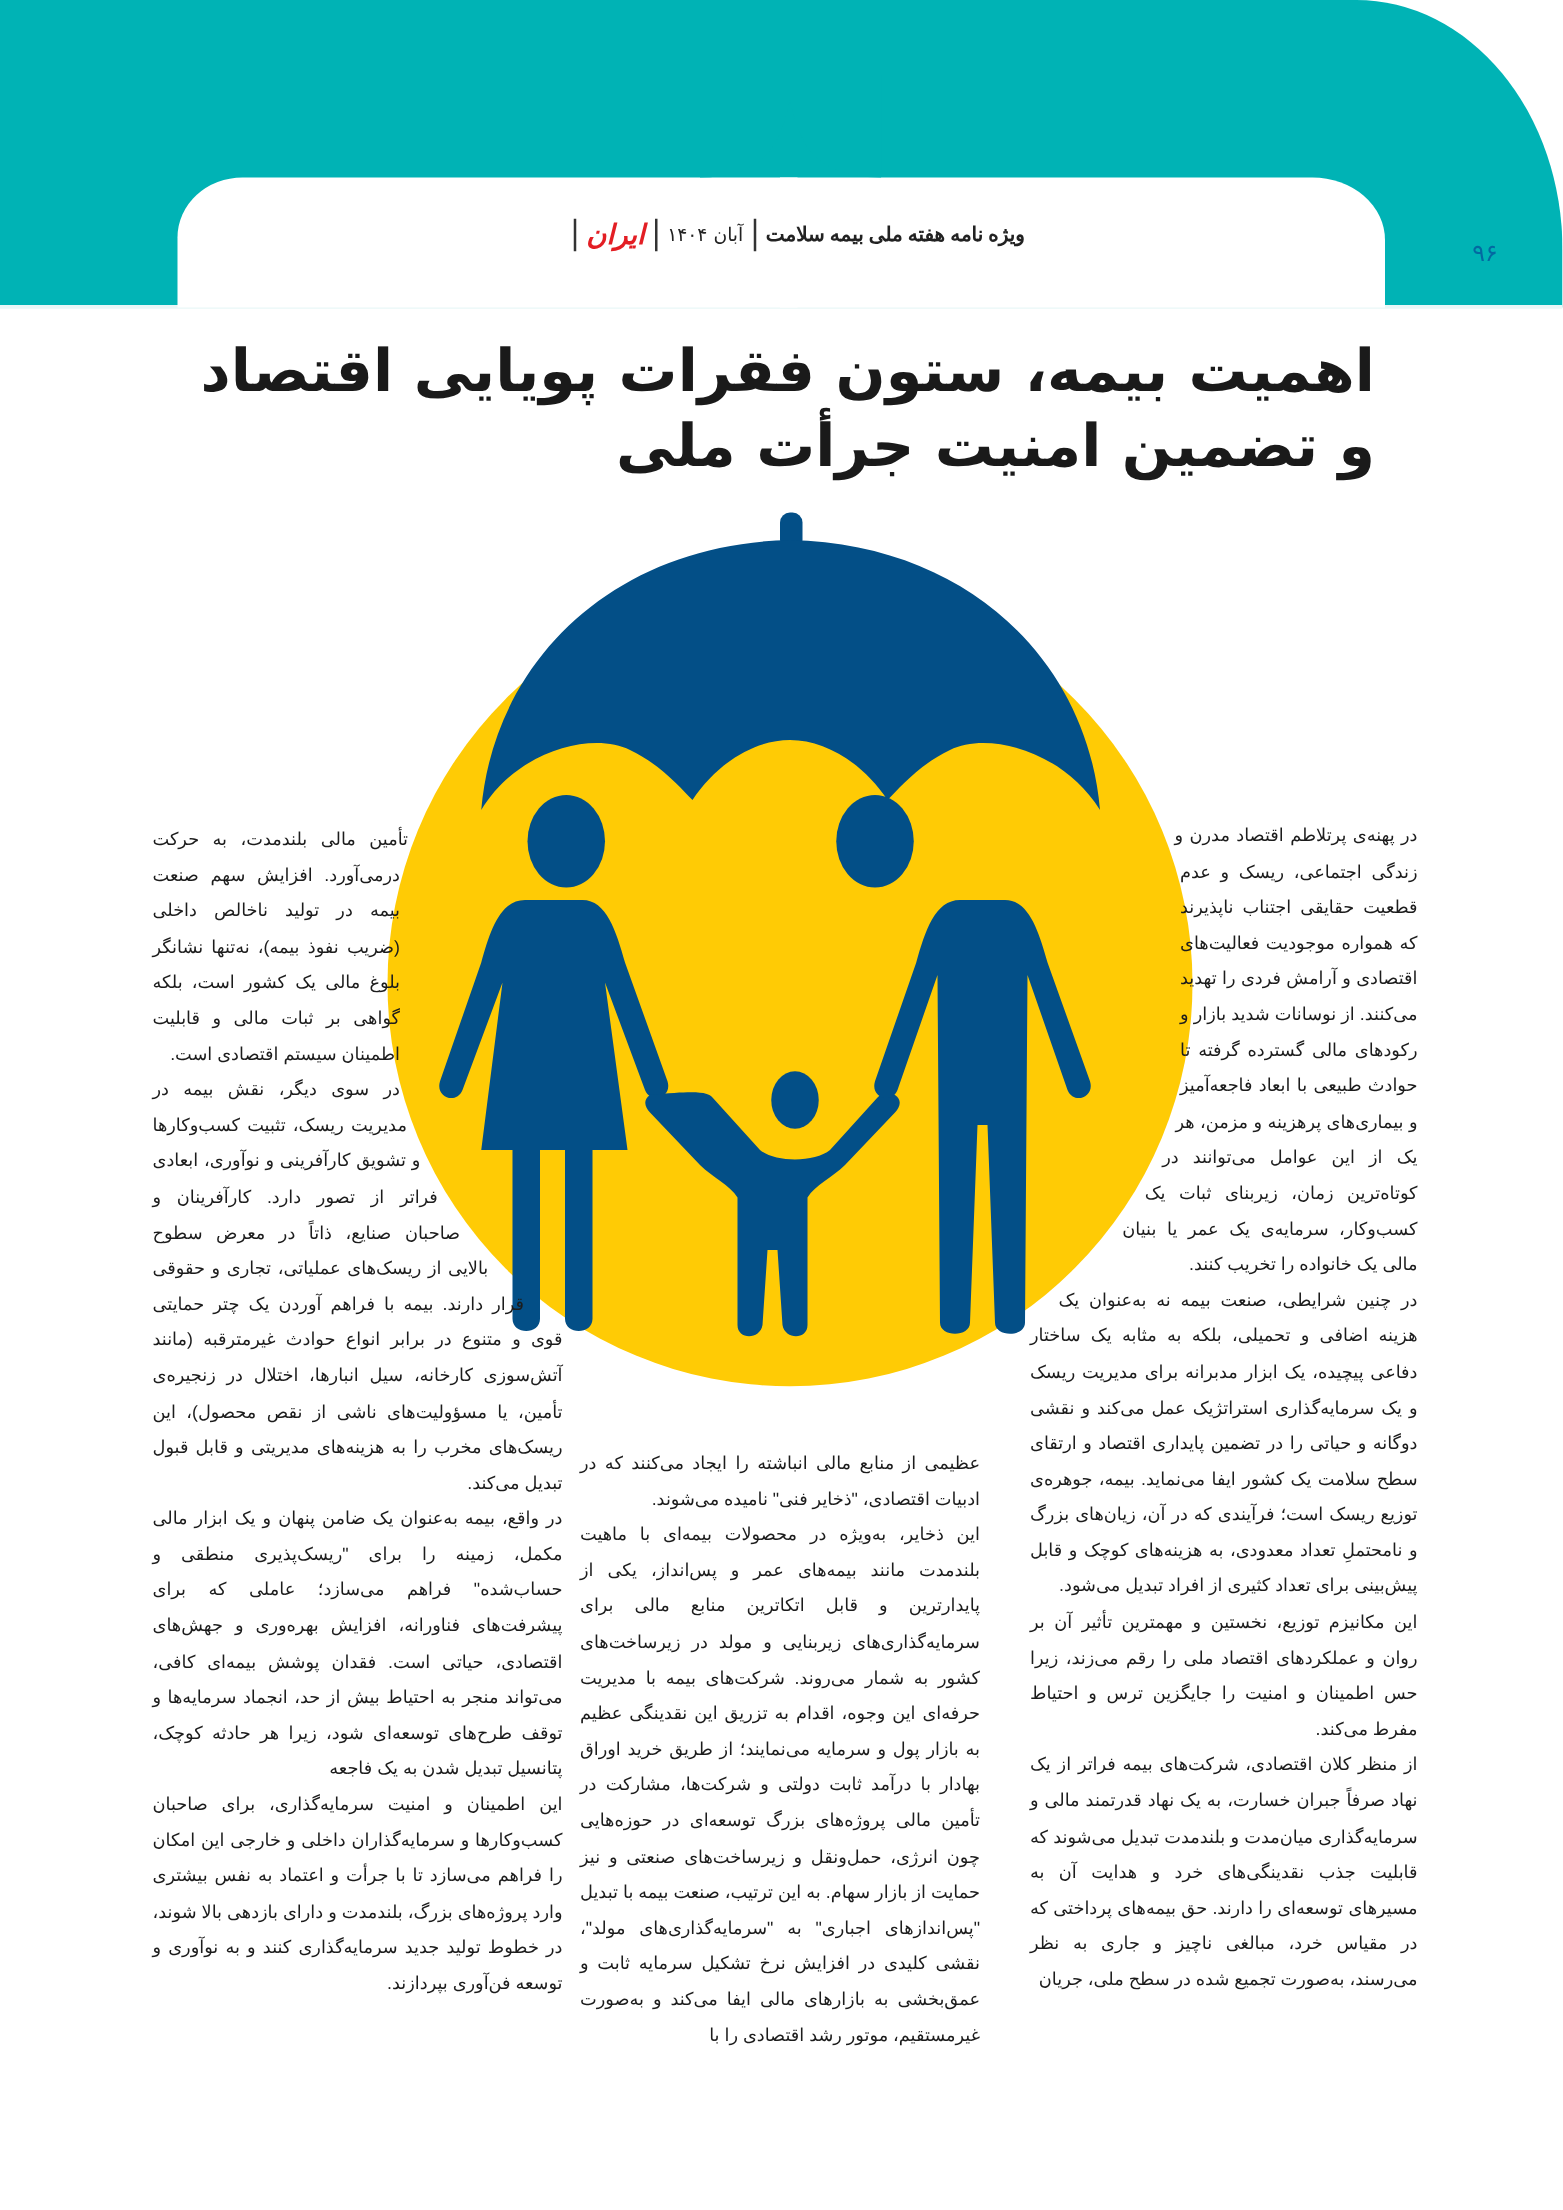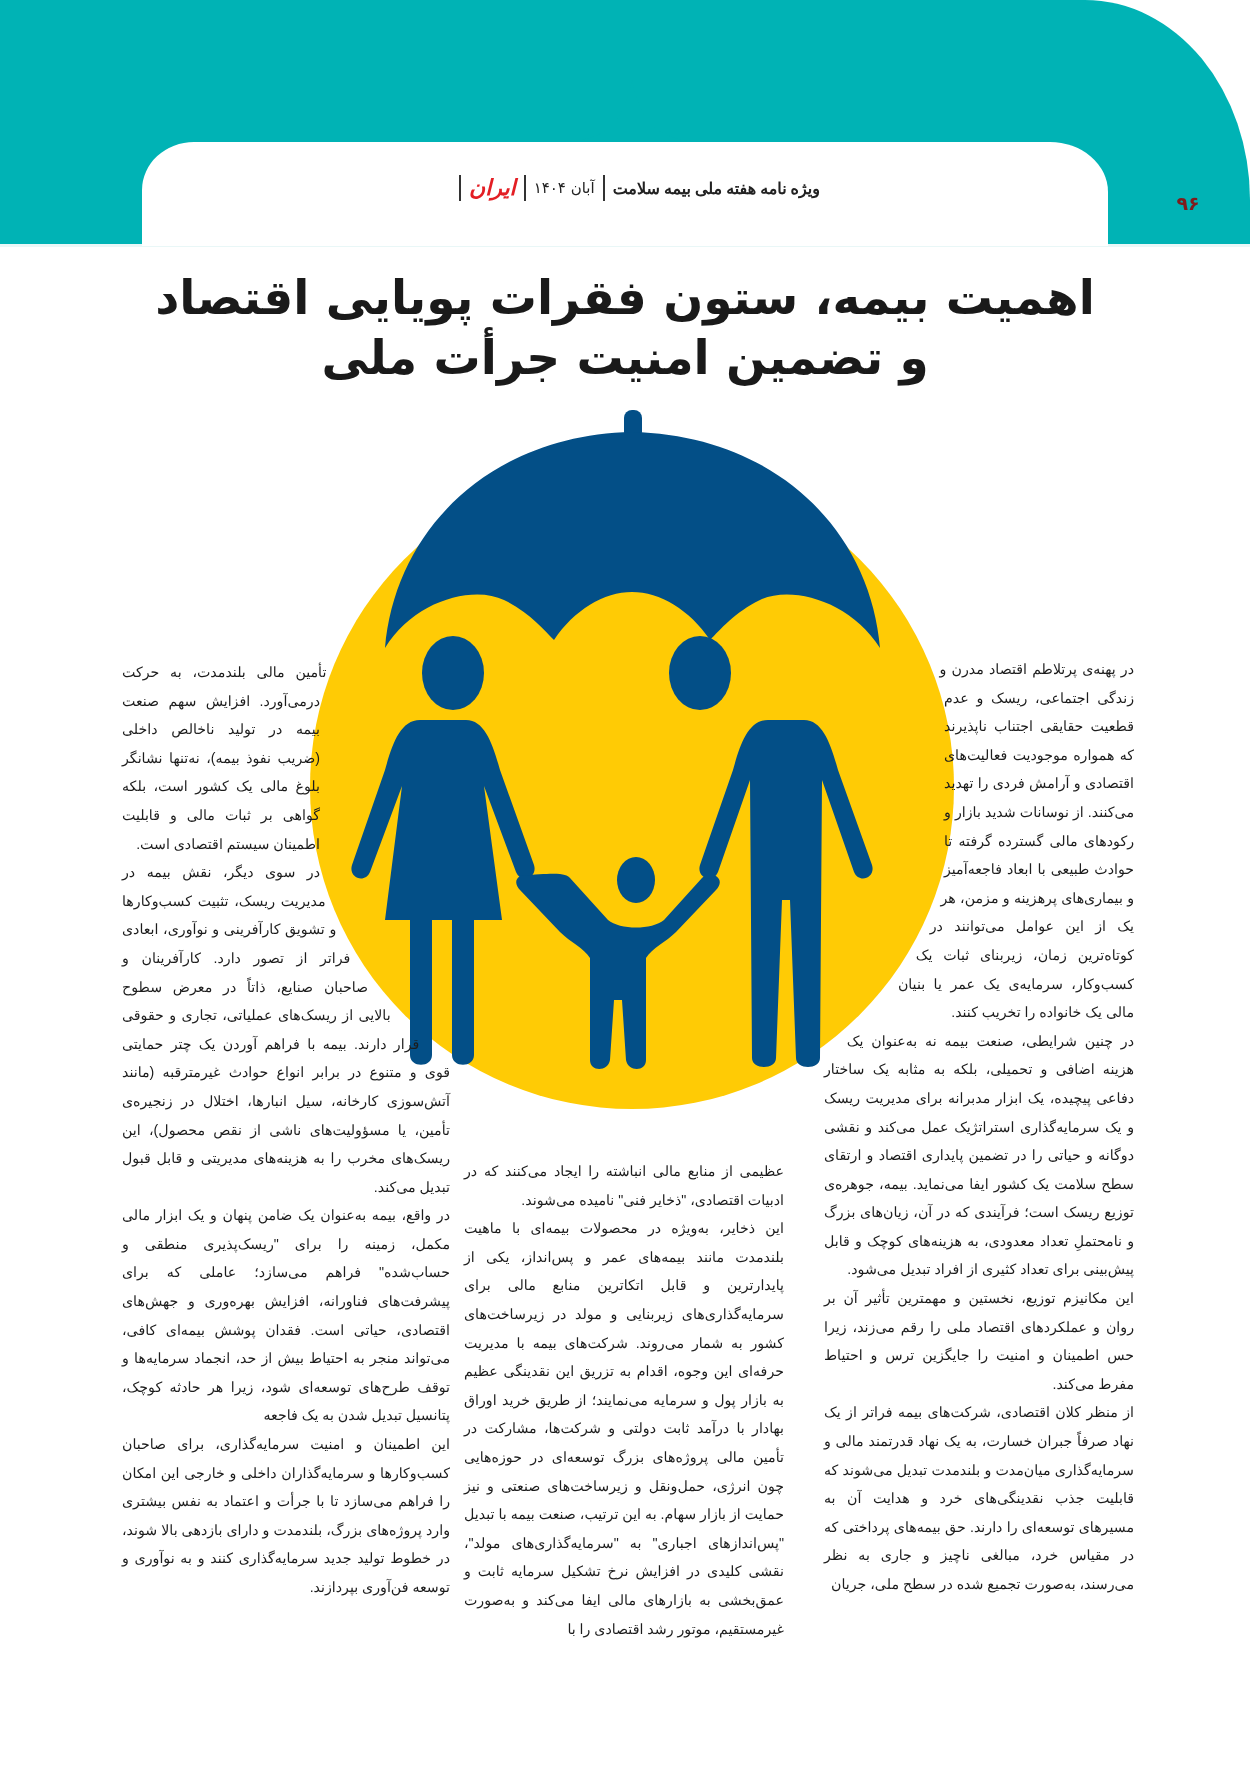--- a/index.html
+++ b/index.html
@@ -12,24 +12,24 @@
   .panel-left { position: absolute; left: 142px; top: 142px; width: 496px; height: 104px; background: #fff; border-top-left-radius: 52px 48px; }
   .panel-right { position: absolute; left: 624px; top: 142px; width: 484px; height: 104px; background: #fff; border-top-right-radius: 58px 50px; }
   .notch { position: absolute; left: 560px; top: 60px; width: 145px; height: 90px; }
 
   .masthead { position: absolute; top: 168px; left: 440px; width: 380px; height: 40px; display: flex; flex-direction: row; align-items: center; gap: 8px; direction: rtl; }
   .masthead .sep { width: 2px; height: 26px; background: #333; }
   .masthead .pub-title { font-family: Liberation Serif, serif; font-weight: bold; font-size: 16px; color: #222; white-space: nowrap; text-align: right; }
   .masthead .date { font-size: 15px; color: #222; white-space: nowrap; }
   .masthead .logo { font-family: Liberation Serif, serif; font-weight: bold; font-style: italic; font-size: 22px; color: #e31e24; white-space: nowrap; }
 
-  .page-number { position: absolute; top: 192px; left: 1168px; width: 40px; text-align: center; color: #7f1d1d; font-weight: bold; font-size: 19px; }
+  .page-number { position: absolute; top: 192px; left: 1168px; width: 40px; text-align: center; color: #0369a1; font-weight: normal; font-size: 19px; }
 
   
-  .headline { position: absolute; top: 268px; left: 150px; width: 950px; text-align: center; direction: rtl; font-family: "DejaVu Sans", sans-serif; font-weight: bold; color: #1a1a1a; font-size: 47px; line-height: 60px; letter-spacing: -1px; }
+  .headline { position: absolute; top: 268px; left: 150px; width: 950px; direction: rtl; font-family: "DejaVu Sans", sans-serif; font-weight: bold; color: #1a1a1a; font-size: 47px; line-height: 60px; letter-spacing: -1px; }
 
   
   .illustration { position: absolute; left: 300px; top: 400px; width: 660px; height: 720px; }
 
   
   .col { position: absolute; direction: rtl; text-align: justify; text-align-last: right; font-family: Liberation Sans, sans-serif; font-size: 14.2px; line-height: 28.6px; color: #1c1c1c; }
   .col p { margin: 0; }
   .col-right { left: 808px; top: 655px; width: 310px; margin-left: 16px; }
   .col-mid { left: 464px; top: 1157px; width: 320px; }
   .col-left { left: 122px; top: 658px; width: 328px; }

